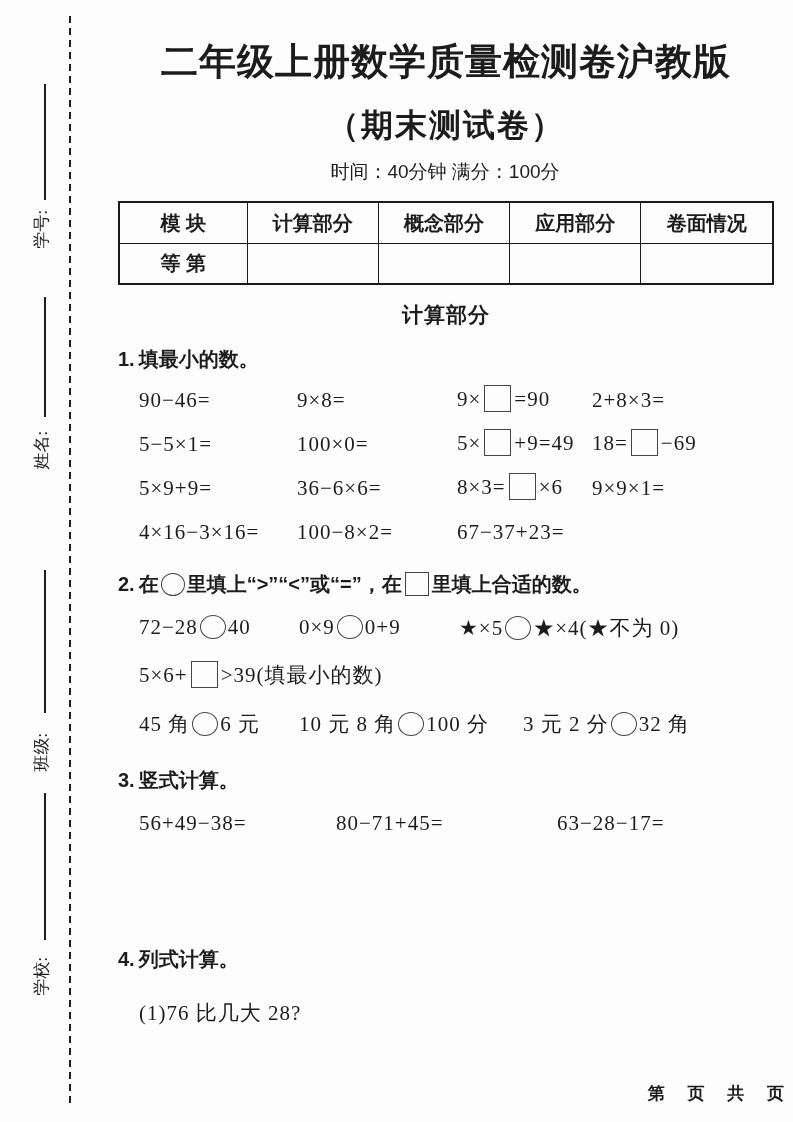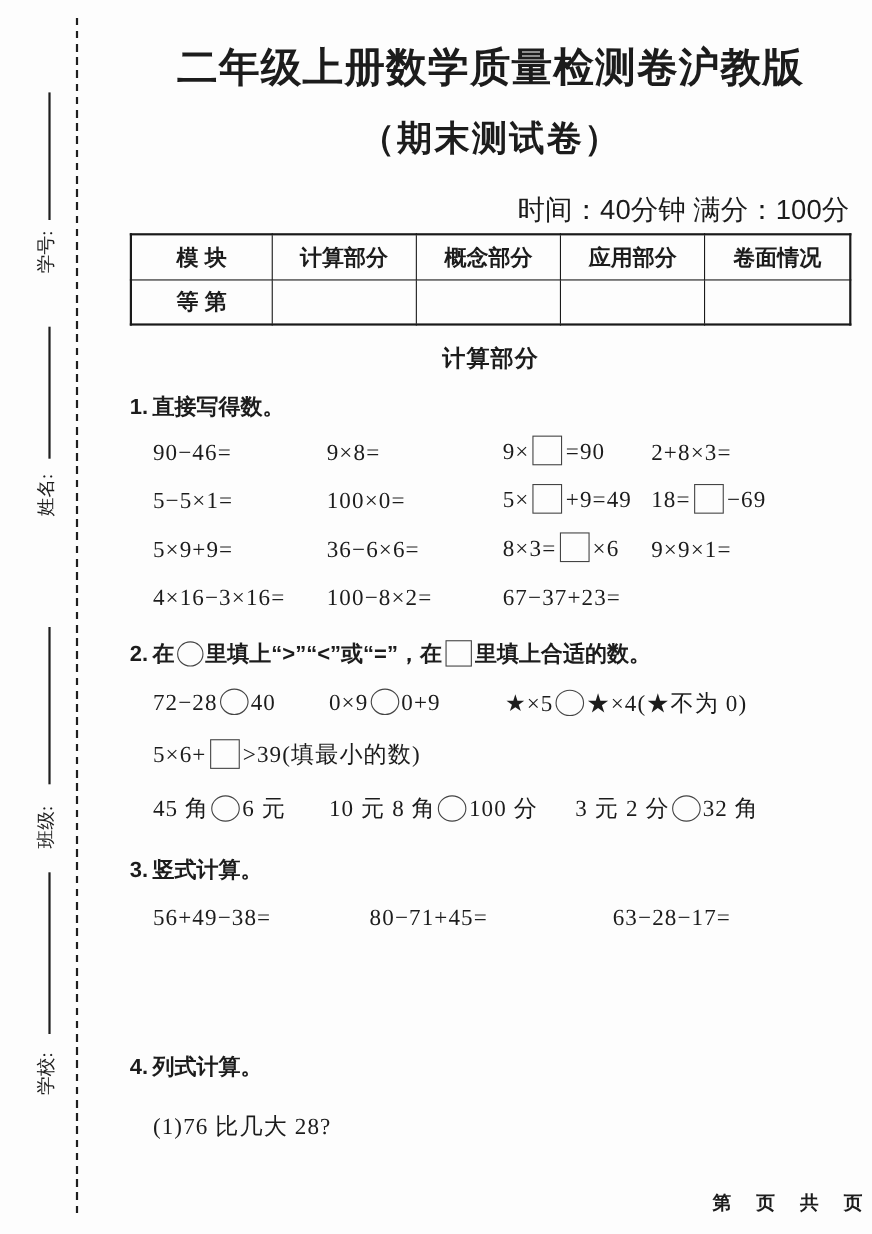--- a/index.html
+++ b/index.html
@@ -37,24 +37,24 @@
   .content { position:absolute; left:118px; top:40px; width:656px; }
 
   .paper-title {
     text-align:center; font-size:37px; font-weight:bold; letter-spacing:1px;
     line-height:1.2;
   }
   .paper-subtitle {
     text-align:center; font-size:32px; font-weight:bold; margin-top:20px;
     letter-spacing:2px;
   }
-  .meta-line { text-align:right; font-size:25px; margin-top:26px; padding-right:2px; }
+  .meta-line { text-align:center; font-size:19px; margin-top:11px; padding-right:2px; }
 
   table.score-table {
-    width:100%; border-collapse:collapse; margin-top:5px;
+    width:100%; border-collapse:collapse; margin-top:16px;
     border:2.5px solid #1a1a1a;
   }
   table.score-table td {
     border:1.5px solid #1a1a1a; height:41px; text-align:center;
     font-size:20px; font-weight:bold;
   }
   table.score-table td:nth-child(1){ width:19.6%; }
 
   .section-title { text-align:center; font-size:21px; font-weight:bold; margin-top:16px; letter-spacing:1px; }
 
@@ -130,21 +130,21 @@
       <td></td>
       <td></td>
       <td></td>
       <td></td>
     </tr>
   </tbody>
     </table>
 
   <div class="section-title">计算部分</div>
 
-  <div class="q-heading"><span class="qno">1.</span><span>直接写得数。</span></div>
+  <div class="q-heading"><span class="qno">1.</span><span>填最小的数。</span></div>
   <div class="grid q1-grid">
     <span class="expr">90−46=</span>
     <span class="expr">9×8=</span>
     <span class="expr">9×<span class="ansbox"></span>=90</span>
     <span class="expr">2+8×3=</span>
     <span class="expr">5−5×1=</span>
     <span class="expr">100×0=</span>
     <span class="expr">5×<span class="ansbox"></span>+9=49</span>
     <span class="expr">18=<span class="ansbox"></span>−69</span>
     <span class="expr">5×9+9=</span>

